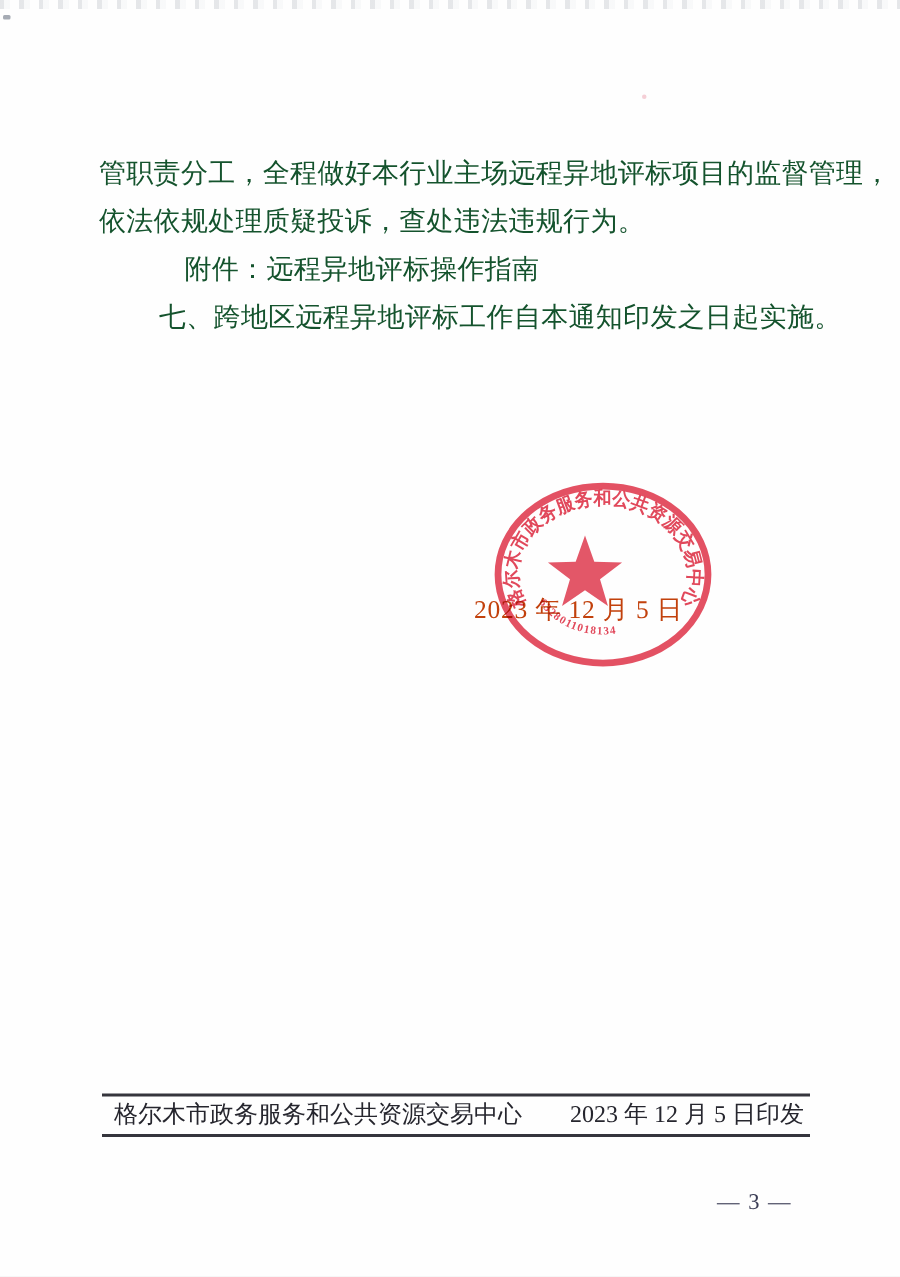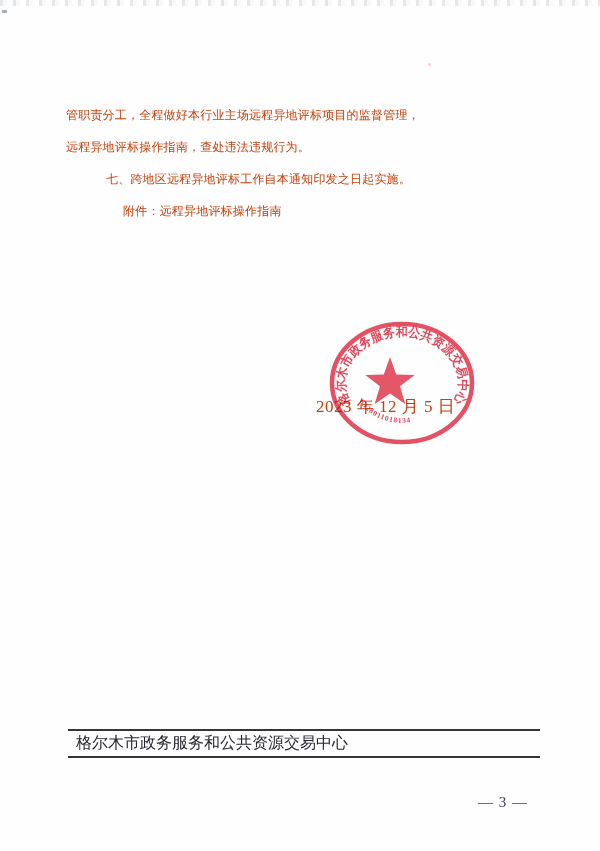--- a/index.html
+++ b/index.html
@@ -26,22 +26,22 @@
     position: absolute; left: 2px; top: 10px; width: 5px; height: 3px;
     background: rgba(60,70,90,0.45); border-radius: 1px;
   }
   .speck-pink {
     position: absolute; left: 428px; top: 63px; width: 3px; height: 3px;
     background: rgba(230,120,140,0.35); border-radius: 50%;
   }
 
   .body-text {
     position: absolute; left: 66px; top: 99px; width: 478px;
-    font-size: 12px; line-height: 32px;
-    color: #c2410c;
+    font-size: 18px; line-height: 32px;
+    color: #14532d;
     letter-spacing: 0.2px;
   }
   .line { white-space: nowrap; }
   .ind-a { padding-left: 26px; }  
   .ind-b { padding-left: 40px; }  
   .ind-c { padding-left: 57px; }  
 
   .date-line {
     position: absolute; left: 316px; top: 395px;
     font-size: 17px; color: #c2410c; letter-spacing: 0.5px;
@@ -81,23 +81,23 @@
 <body>
 
 <div class="page">
 
   <div class="scan-top"></div>
   <div class="speck-dark"></div>
   <div class="speck-pink"></div>
 
   <div class="body-text">
     <div class="line">管职责分工，全程做好本行业主场远程异地评标项目的监督管理，</div>
-    <div class="line">远程异地评标操作指南，查处违法违规行为。</div>
+    <div class="line">依法依规处理质疑投诉，查处违法违规行为。</div>
+    <div class="line ind-c">附件：远程异地评标操作指南</div>
     <div class="line ind-b">七、跨地区远程异地评标工作自本通知印发之日起实施。</div>
-    <div class="line ind-c">附件：远程异地评标操作指南</div>
   </div>
 
   <div class="date-line">2023 年 12 月 5 日</div>
 
   <svg class="seal" viewBox="0 0 172 142" xmlns="http://www.w3.org/2000/svg">
     <defs>
       <path id="arcTop" d="M 32.3 88.9 A 57 47 0 1 1 135.7 88.9" fill="none"></path>
       <path id="arcBottom" d="M 40.5 85.9 A 48 40 0 0 0 127.5 85.9" fill="none"></path>
     </defs>
     <ellipse cx="84" cy="69" rx="70" ry="59" fill="none" stroke="#e03a4e" stroke-width="4.5" stroke-opacity="0.95"></ellipse>
@@ -106,18 +106,19 @@
       <textPath href="#arcTop" startOffset="0" textLength="204" lengthAdjust="spacingAndGlyphs">格尔木市政务服务和公共资源交易中心</textPath>
     </text>
     <text fill="#e03a4e" font-size="7.5" font-weight="bold" letter-spacing="0.8">
       <textPath href="#arcBottom" startOffset="2">6328011018134</textPath>
     </text>
   </svg>
 
   <div class="footer-rule rule-top"></div>
   <div class="footer-row">
     <span>格尔木市政务服务和公共资源交易中心</span>
+    <span>2023 年 12 月 5 日印发</span>
   </div>
   <div class="footer-rule rule-bottom"></div>
 
   <div class="page-num">— 3 —</div>
 
 </div>
 
 </body></html>

